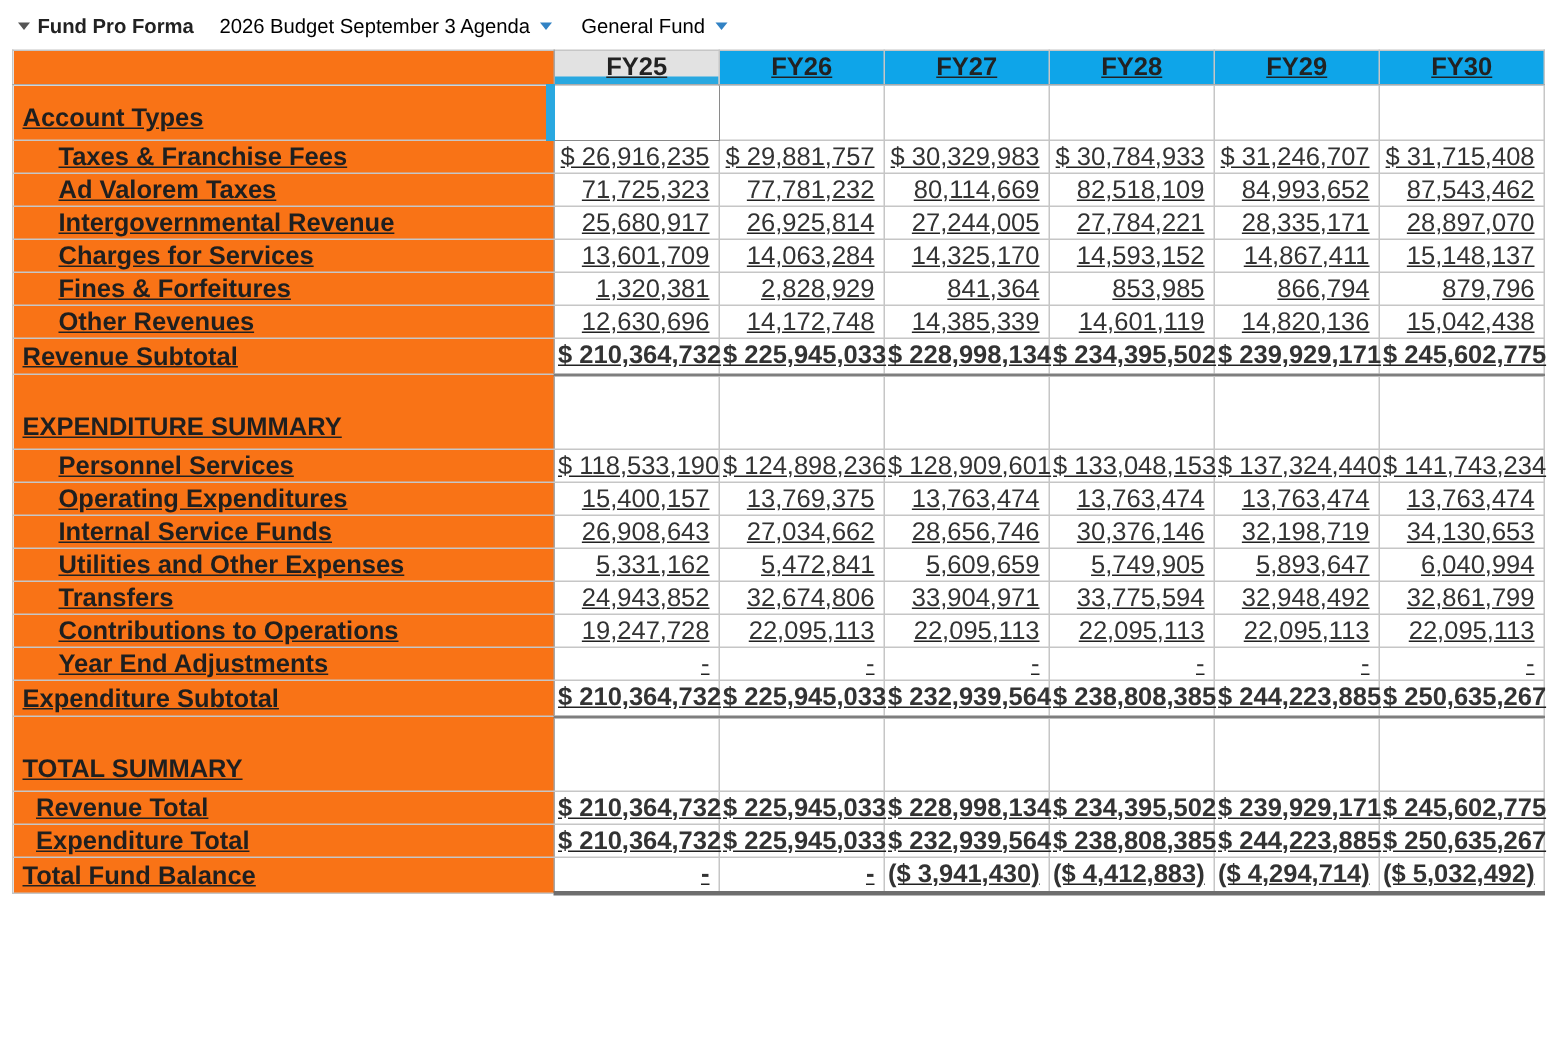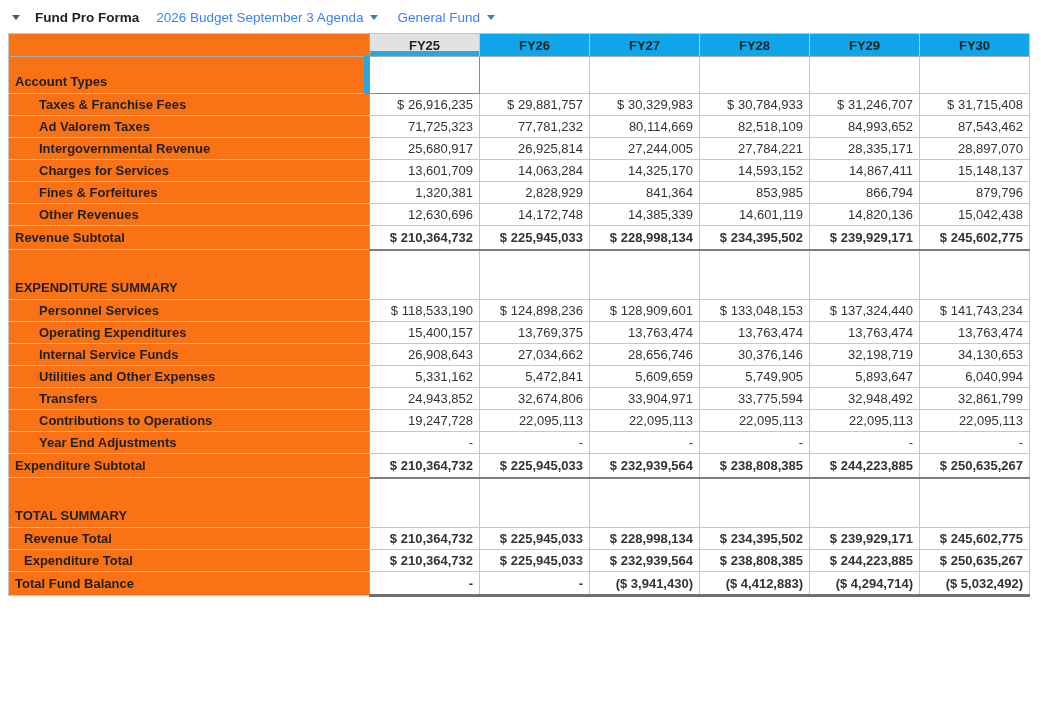--- a/index.html
+++ b/index.html
@@ -18,34 +18,35 @@
     font-size: 13.5px;
   }
   .caret {
     display: inline-block; width: 0; height: 0;
     border-left: 4.5px solid transparent;
     border-right: 4.5px solid transparent;
     border-top: 5.5px solid #555;
     margin: 0 2px;
   }
   .caret.blue { border-top-color: #3182c4; margin-left: 7px; }
-  .page-title { font-weight: bold; color: #222; margin-left: 13px; }
+  .page-title { font-weight: bold; color: #222; margin-left: 3px; }
   .dropdown {
-    color: #3b82f6; cursor: pointer;
+    color: #000000; cursor: pointer;
     display: inline-flex; align-items: center;
     margin-left: 17px;
   }
 
   
   .table-wrap { padding: 0 8px; }
   table {
     border-collapse: collapse;
     table-layout: fixed;
     width: 833px;
-    font-size: 13px;
+    font-size: 17px;
+    text-decoration: underline;
   }
   table, td, th { border: 1px solid #c6c6c6; }
   table { border-color: #b2b2b2; }
 
   th {
     background: #0ea5e9;
     font-weight: bold;
     height: 23px;
     text-align: center;
     border-bottom: 1px solid #ababab;

